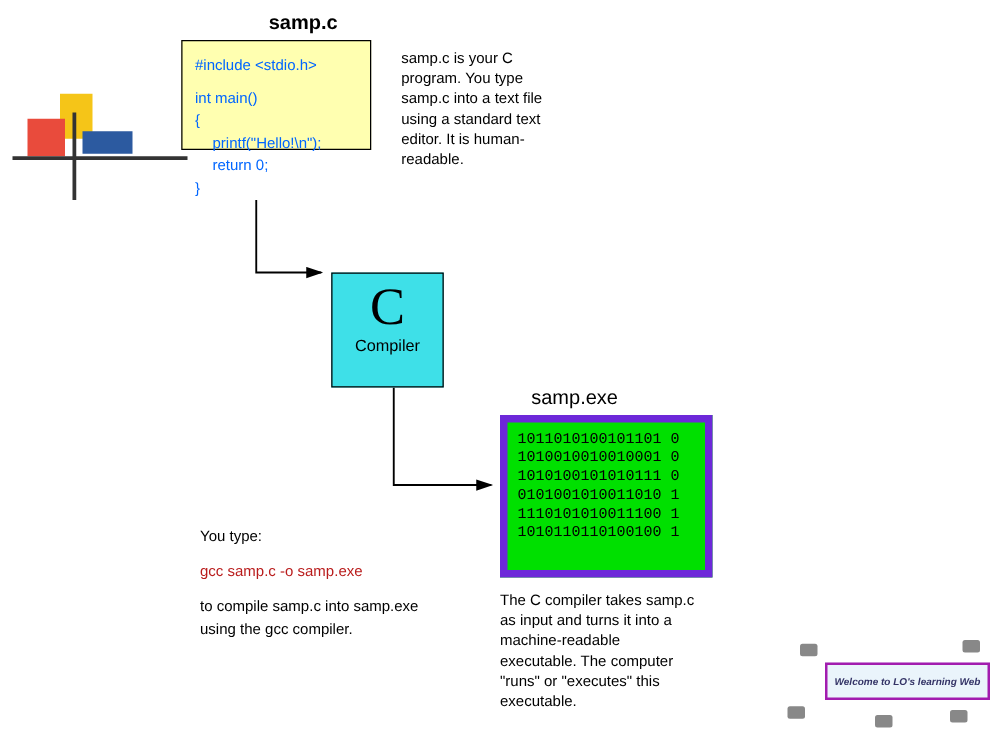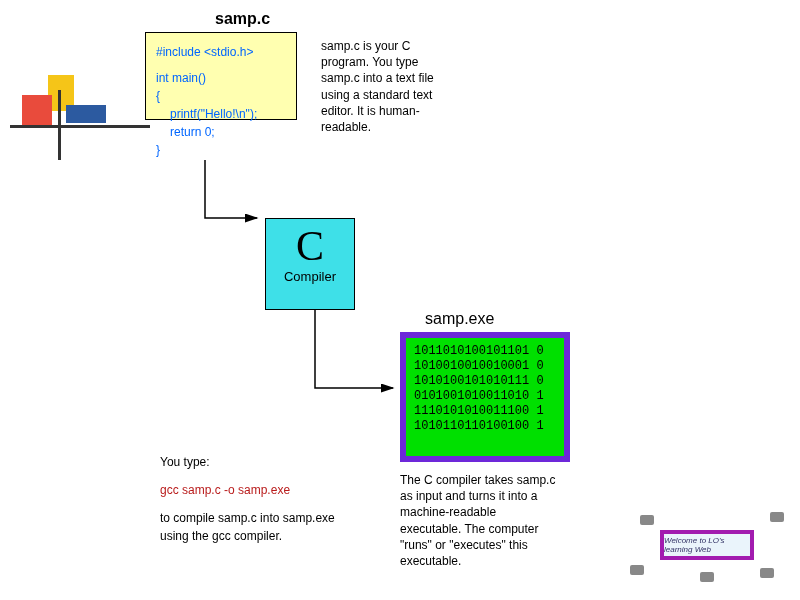--- a/index.html
+++ b/index.html
@@ -22,27 +22,27 @@
   .compiler-box { position: absolute; left: 265px; top: 218px; width: 90px; height: 92px; background: #3ee0e8; border: 1px solid #000; text-align: center; padding-top: 6px; }
   .compiler-box .bigC { font-size: 42px; font-family: 'Times New Roman', serif; line-height: 1; }
   .compiler-box .lbl { font-size: 13px; margin-top: 2px; }
   
   .title2 { position: absolute; left: 425px; top: 310px; font-size: 16px; font-weight: normal; }
   
   .exe-box { position: absolute; left: 400px; top: 332px; width: 170px; height: 130px; background: #00e000; border: 6px solid #6d28d9; padding: 6px 8px; font-family: 'Courier New', monospace; font-size: 12px; line-height: 1.25; color: #000; }
   
   .desc2 { position: absolute; left: 400px; top: 472px; width: 160px; font-size: 12px; line-height: 1.35; }
   
-  .compile-text { position: absolute; left: 160px; top: 420px; width: 180px; font-size: 12px; line-height: 1.5; margin-top: 33px; }
+  .compile-text { position: absolute; left: 160px; top: 420px; width: 180px; font-size: 12px; line-height: 1.5; }
   .compile-text .cmd { color: #b91c1c; margin: 10px 0; display: block; }
   
   .arrow-svg { position: absolute; pointer-events: none; }
   
   .footer-img { position: absolute; right: 10px; bottom: 10px; width: 160px; height: 80px; }
-  .footer-frame { position: absolute; left: 30px; top: 20px; width: 94px; height: 30px; border: 4px solid #a21caf; background: #eaf4fb; font-size: 8px; display: flex; align-items: center; justify-content: center; font-style: italic; color: #336; }
+  .footer-frame { position: absolute; left: 30px; top: 20px; width: 132px; height: 30px; border: 2px solid #a21caf; background: #eaf4fb; font-size: 8px; display: flex; align-items: center; justify-content: center; font-style: italic; color: #336; font-weight: bold; }
   .footer-dev { position: absolute; width: 14px; height: 10px; background: #888; border-radius: 2px; }
 </style>
 </head>
 <body>
 
 <div class="logo">
   <div class="logo-yellow"></div>
   <div class="logo-red"></div>
   <div class="logo-blue"></div>
   <div class="logo-hbar"></div>

